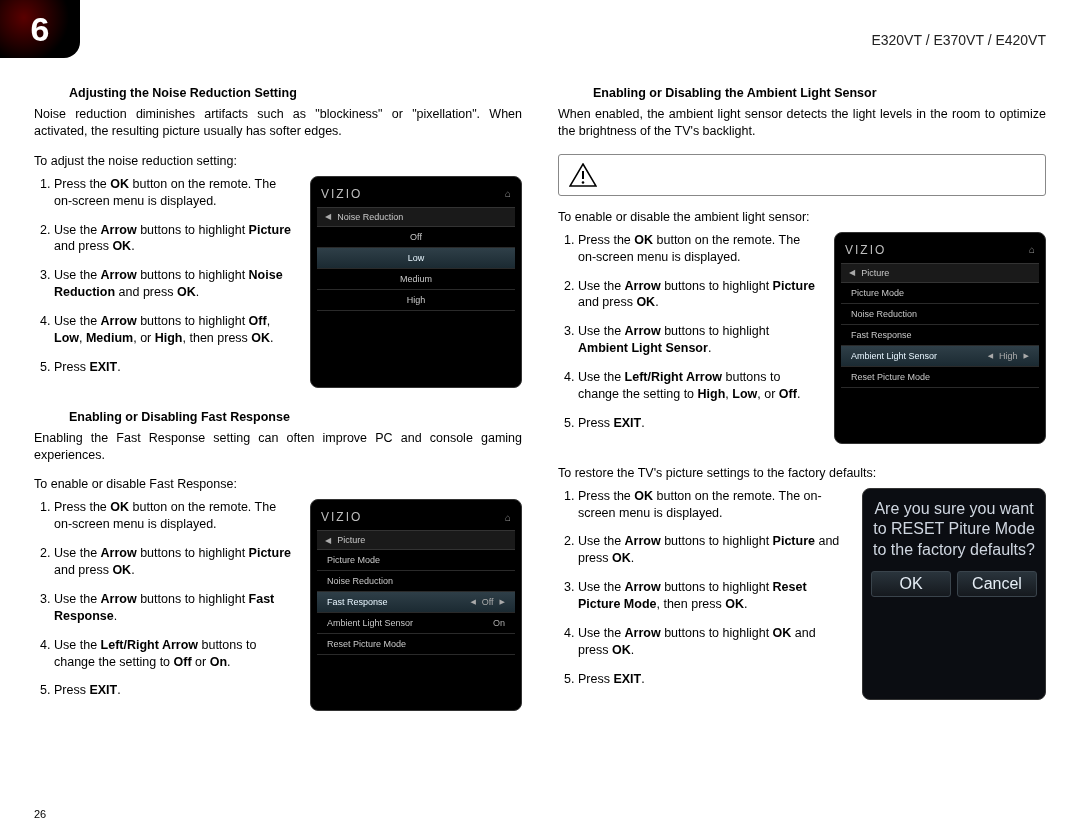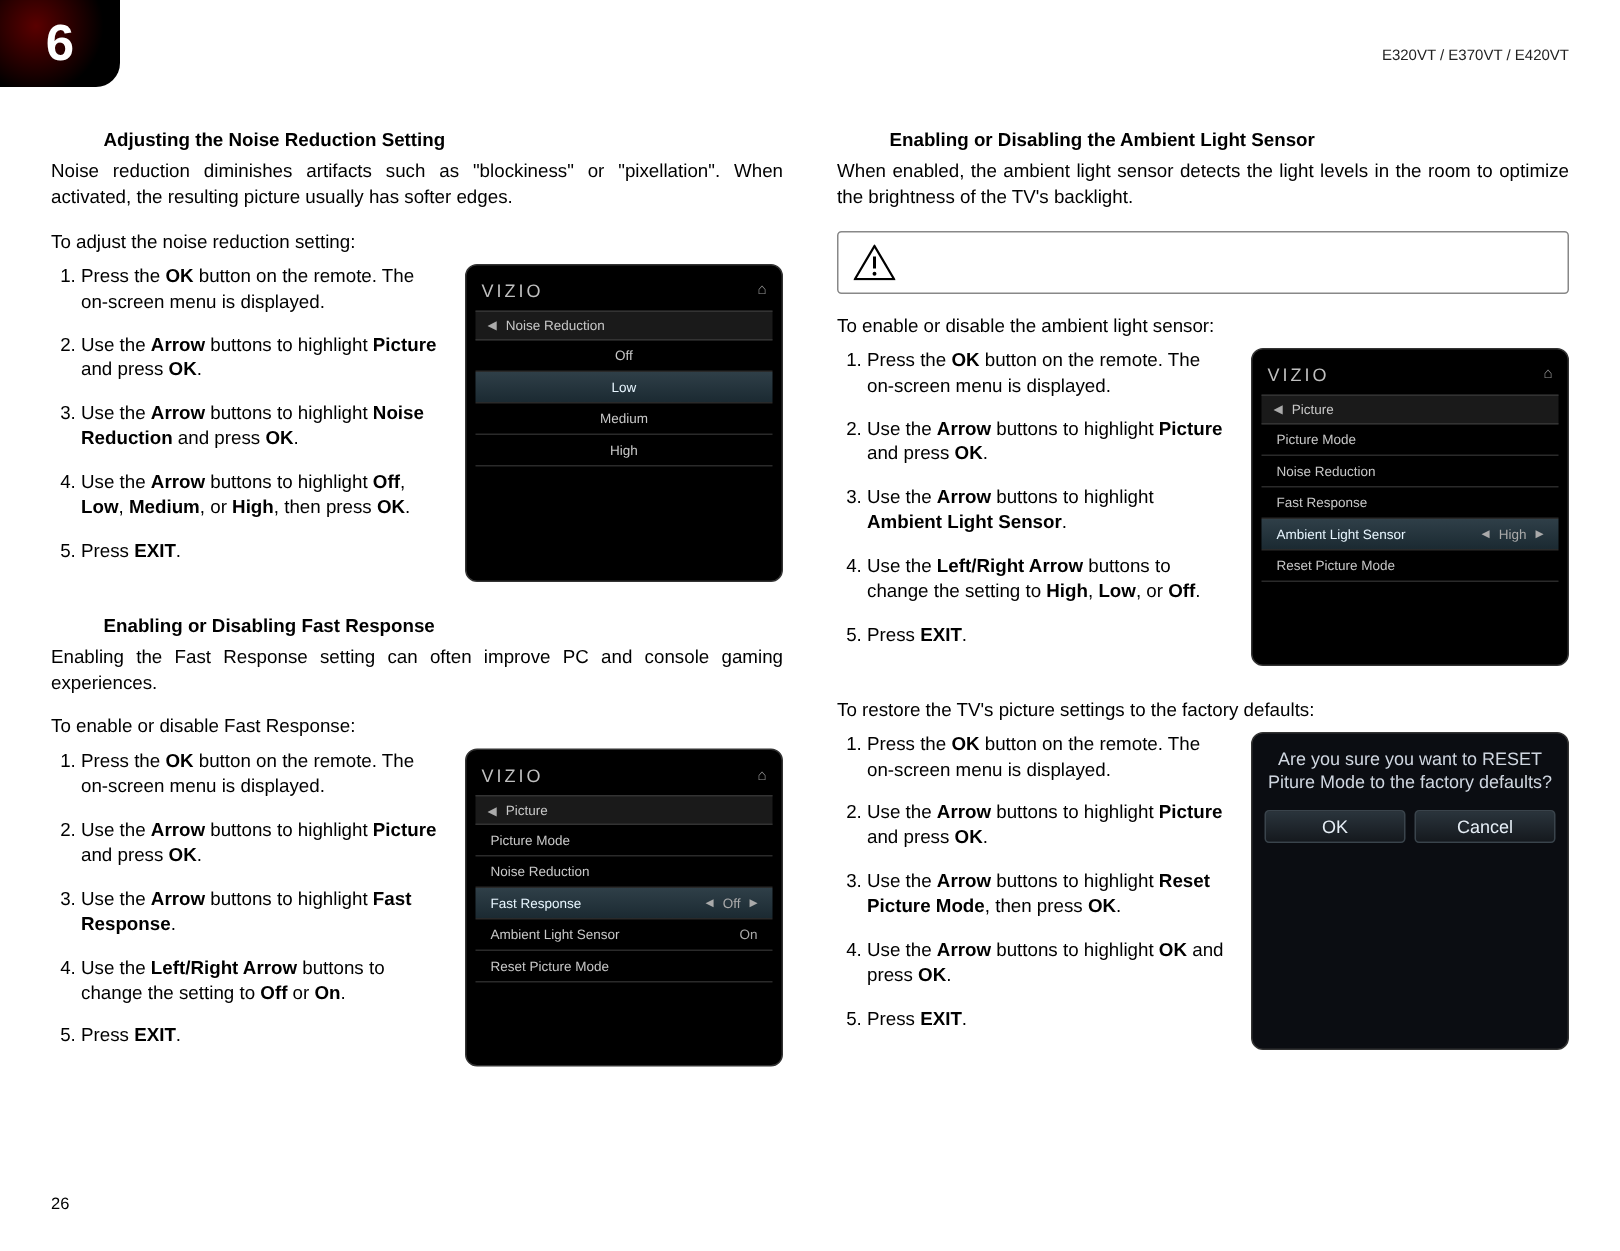--- a/index.html
+++ b/index.html
@@ -15,21 +15,21 @@
   }
   .topbar { position: relative; height: 50px; margin-bottom: 22px; }
   .chapter-badge {
     position: absolute; left: -34px; top: -14px;
     width: 80px; height: 58px;
     background: radial-gradient(circle at 30% 30%, #5a0000 0%, #000 65%);
     border-bottom-right-radius: 16px;
     display:flex; align-items:center; justify-content:center;
   }
   .chapter-badge span { color:#fff; font-weight:700; font-size:34px; }
-  .model-line { position:absolute; right:0; top:18px; font-size:10px; color:#222; }
+  .model-line { position:absolute; right:0; top:18px; font-size:14px; color:#222; }
   .content { display:flex; gap:36px; }
   .col { flex:1; min-width:0; }
   h4.sec { font-weight:700; font-size:12.5px; margin-bottom:6px;margin-left:35px; }
   p.body { margin-bottom:14px; text-align:justify; line-height:1.35; }
   p.lead { margin-bottom:8px; }
   .with-fig { display:flex; gap:14px; margin-bottom:22px; }
   .steps { flex:1; padding-left:20px; }
   .steps li { margin-bottom:12px; line-height:1.35; }
   b { font-weight:700; }
 
@@ -45,43 +45,43 @@
   .fig .crumb .arrow-back { color:#aaa; font-size:8px; }
   .fig .row { padding:5px 10px; border-bottom:1px solid #2a2a2a; display:flex; justify-content:space-between; align-items:center; }
   .fig .row.centered { justify-content:center; }
   .fig .row.sel { background:linear-gradient(#2f3f48,#1b2a32); color:#e8f6ff; }
   .fig .row .rv { display:flex; align-items:center; gap:6px; color:#aaa; }
   .fig .row .tri { font-size:7px; color:#aaa; }
   .fig .pad { height:30px; }
 
   
   .dialog {
-    flex:0 0 auto; width:212px; background:#0b0d12; border-radius:8px;
-    border:1px solid #333; color:#cfd6e0; font-size:12px; text-align:center;
+    flex:0 0 auto; width:184px; background:#0b0d12; border-radius:8px;
+    border:1px solid #333; color:#cfd6e0; font-size:16px; text-align:center;
     padding:10px 8px 8px;
   }
   .dialog .msg { margin-bottom:10px; line-height:1.3; }
   .dialog .btns { display:flex; gap:6px; }
   .dialog .btn {
     flex:1; background:linear-gradient(#2a343c,#15191e); border:1px solid #3a444c;
     border-radius:3px; padding:3px 0; color:#e6eef6;
   }
 
   
   .warn {
     display:flex; align-items:flex-start; gap:10px;
     border:1px solid #888; border-radius:3px; padding:8px 10px; margin:6px 0 14px;
   }
   .warn .icon {
     width:28px; height:24px; position:relative; flex:0 0 auto;
   }
   .warn .icon svg { width:28px; height:24px; }
   .warn .txt { flex:1; text-align:justify; line-height:1.35; font-size:12.5px; }
 
-  .pagenum { position:absolute; bottom:25px; left:34px; font-size:11px; }
+  .pagenum { position:absolute; bottom:14px; left:34px; font-size:11px; }
 </style>
 </head>
 <body>
 
 <div class="topbar">
   <div class="chapter-badge">
       <span>6</span>
     </div>
   <div class="model-line">E320VT / E370VT / E420VT</div>
 </div>

